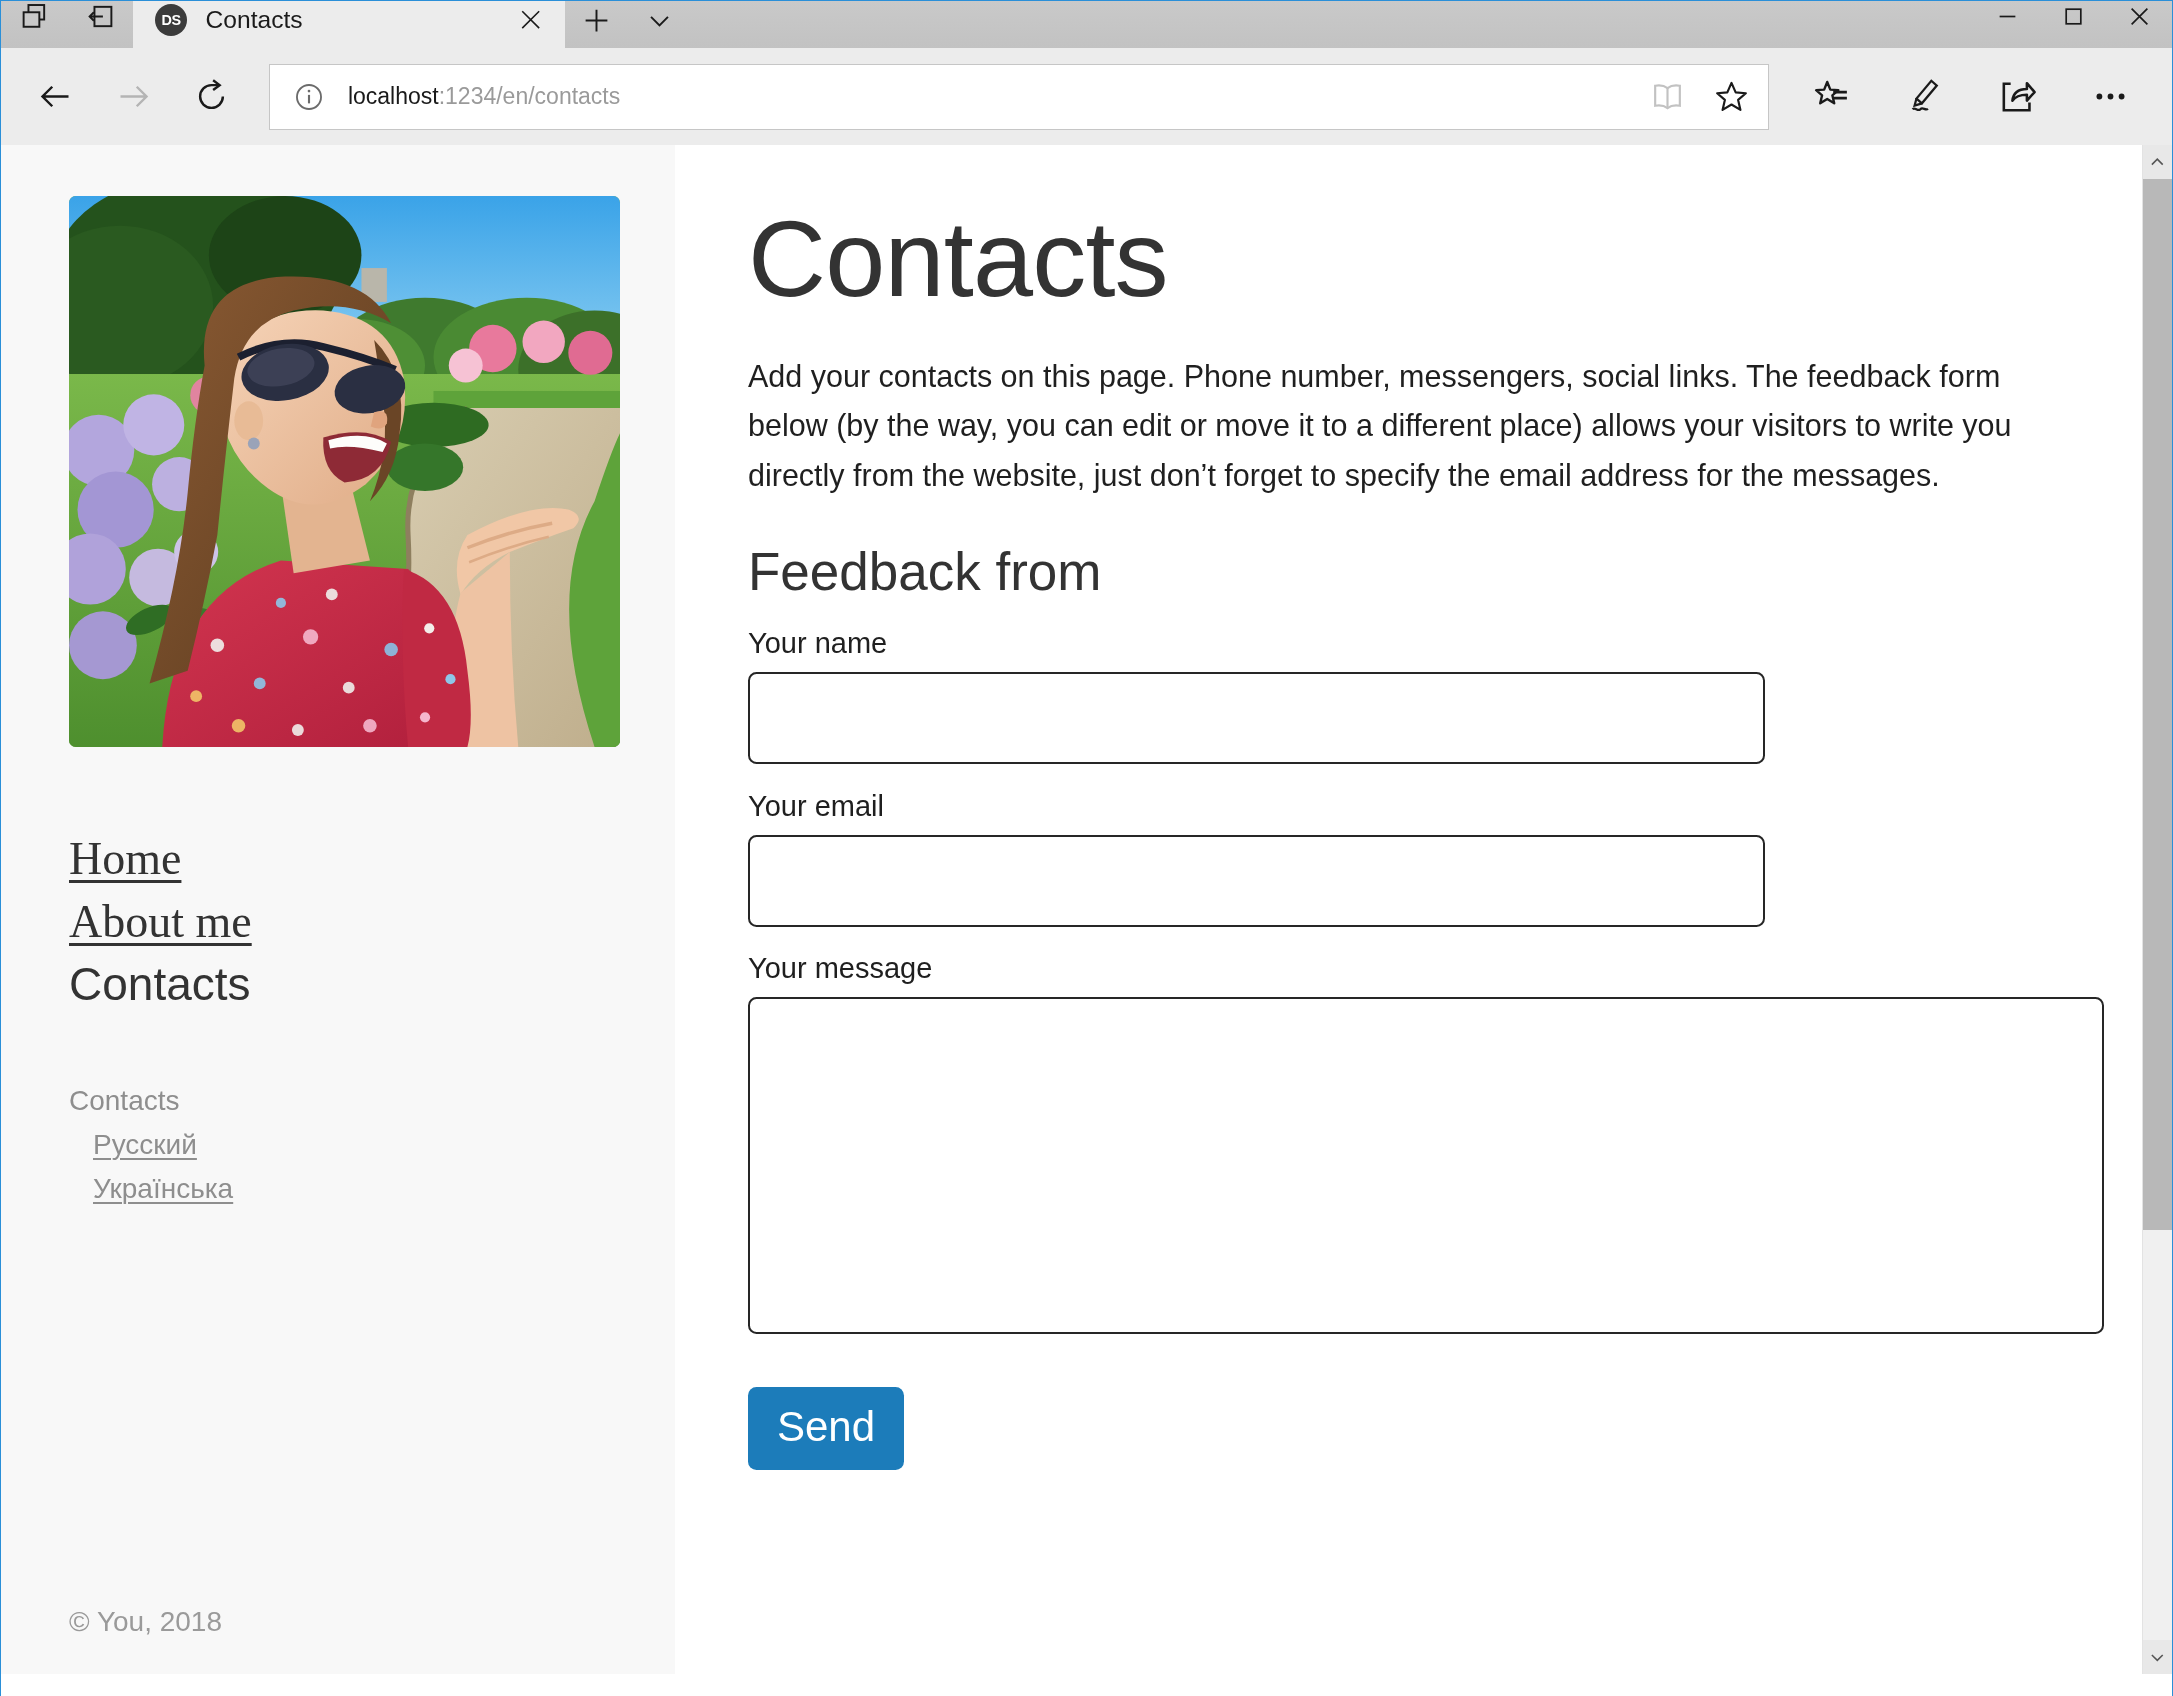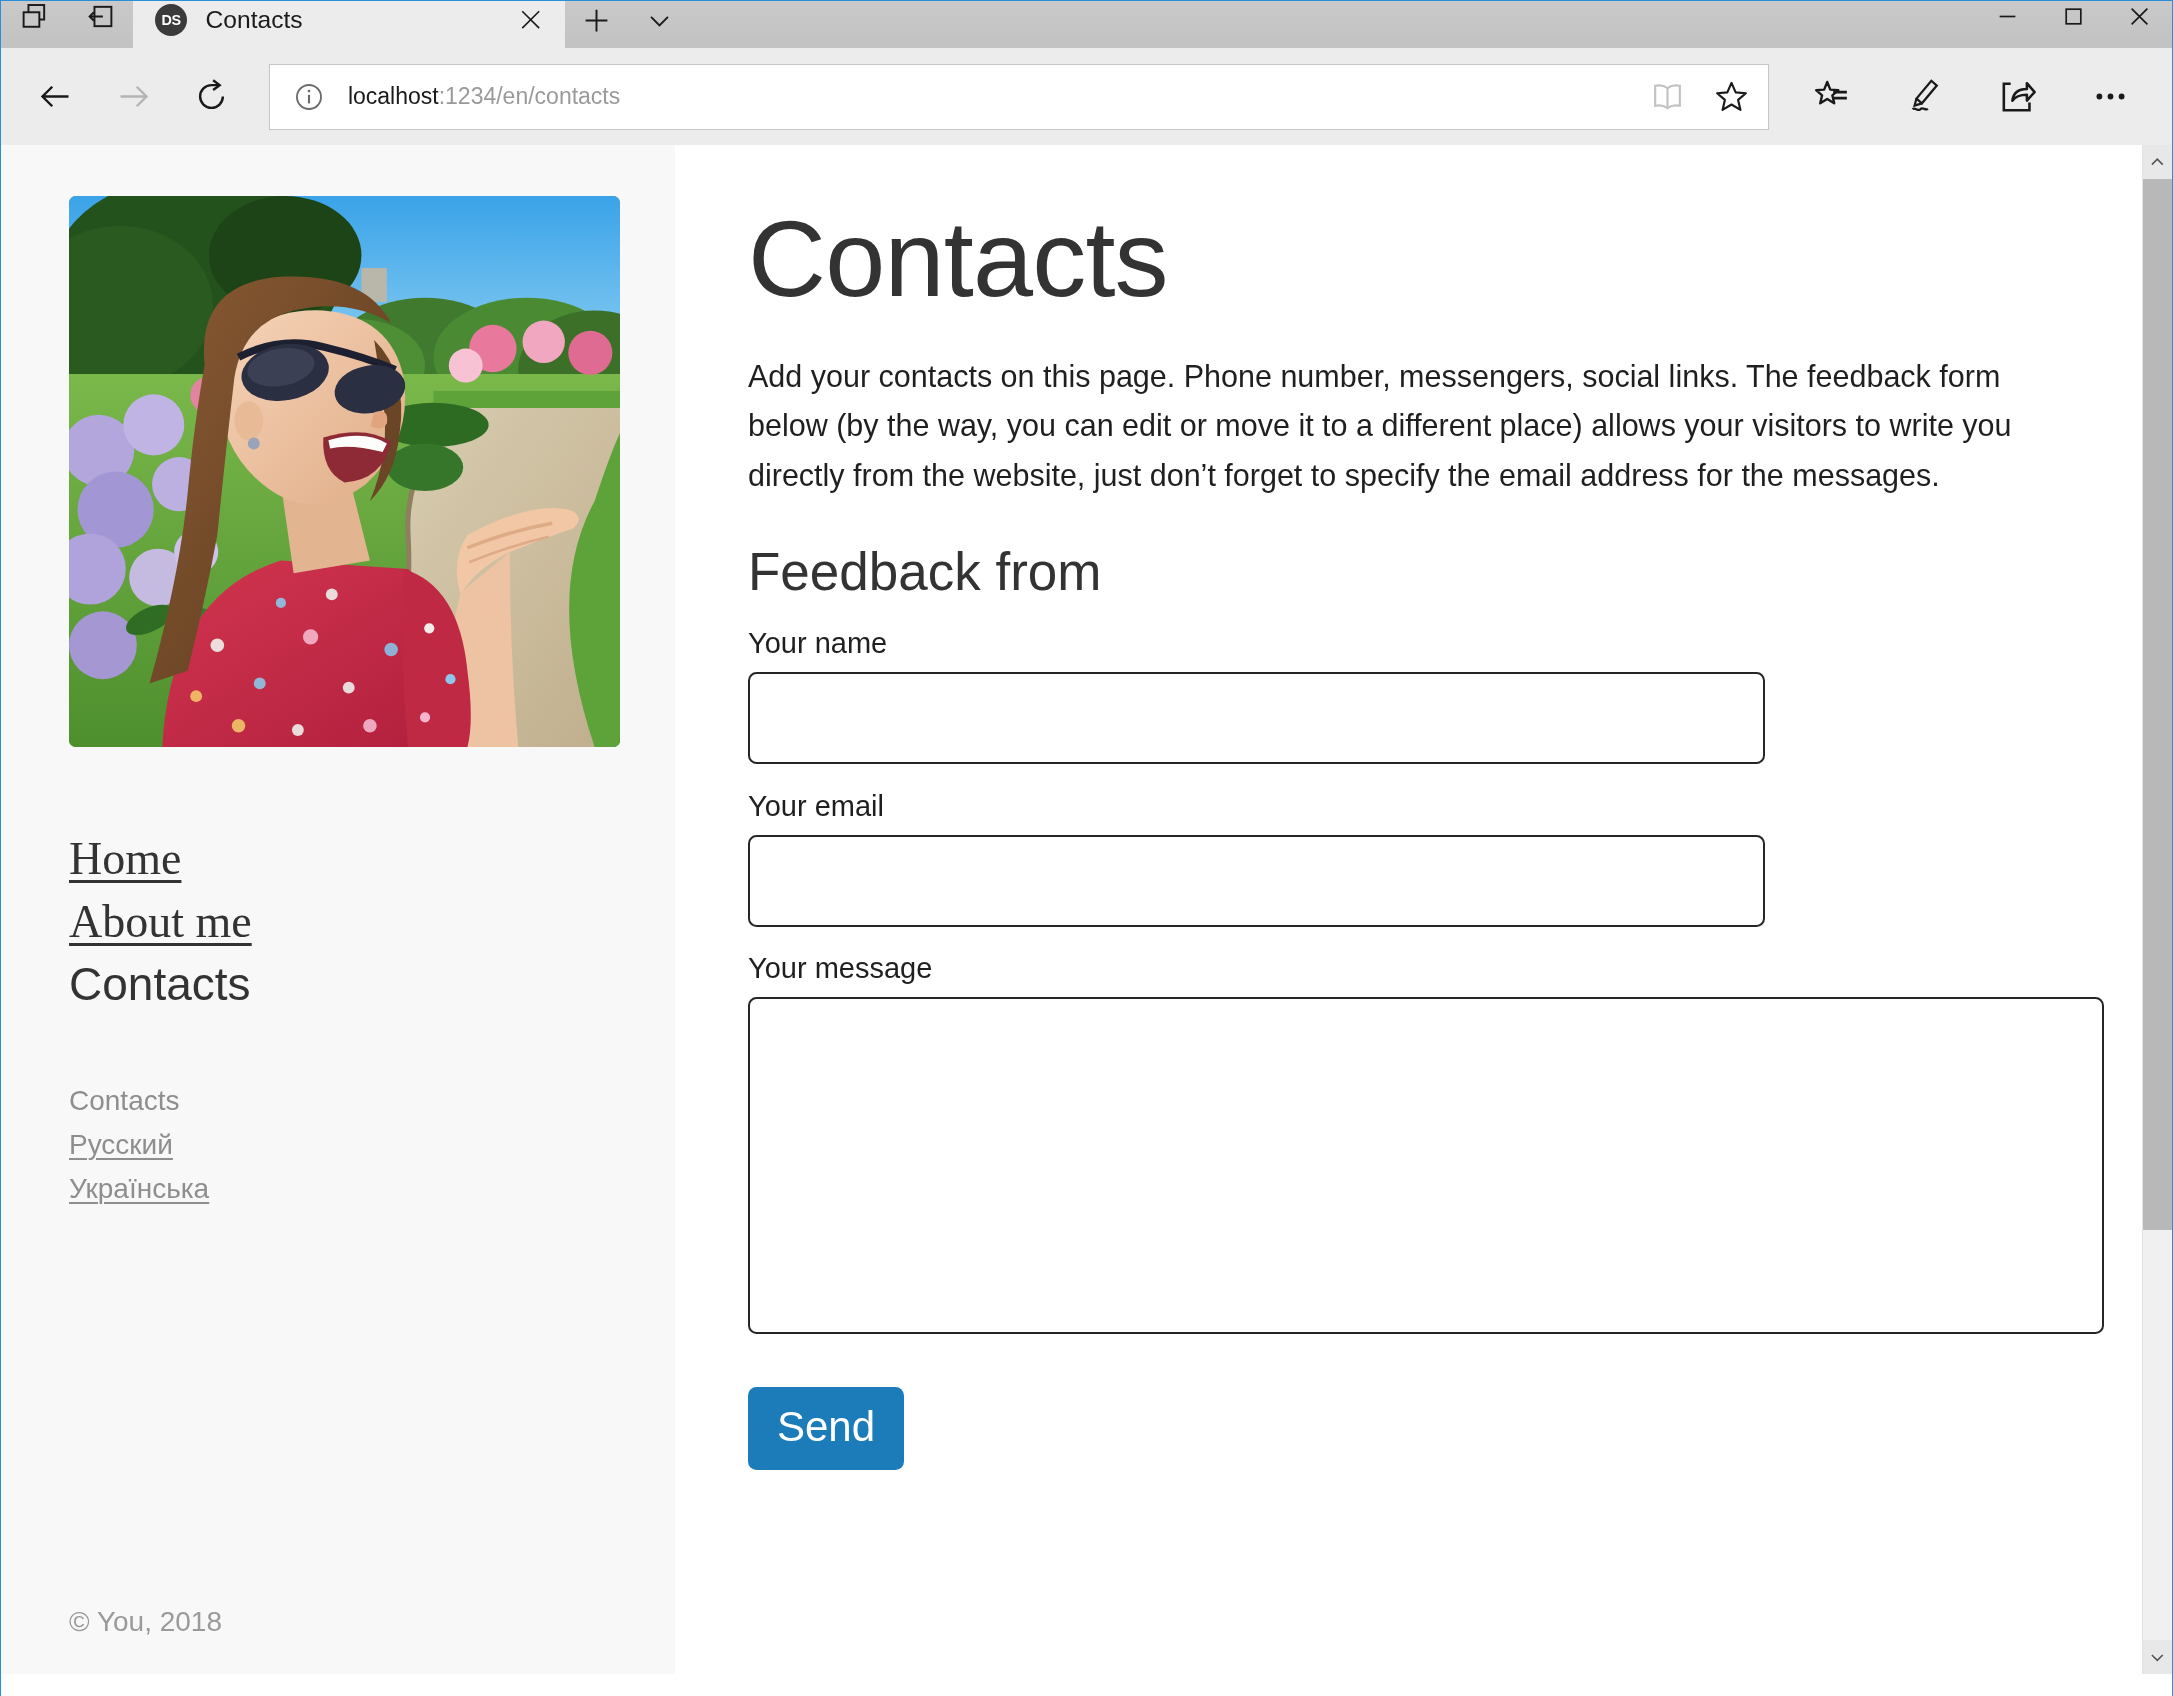--- a/index.html
+++ b/index.html
@@ -173,21 +173,21 @@
 
   #langnav { margin-top: 63px; }
   .langlink {
     display: block;
     font-size: 28px;
     color: #8e8e8e;
     line-height: 1.58;
     text-decoration: none;
     width: max-content;
   }
-  .langlink.link { text-decoration: underline; text-underline-offset: 4.2px; text-decoration-thickness: 1.7px; }
+  .langlink.link { text-decoration: underline; text-underline-offset: 4.2px; text-decoration-thickness: 1.7px; margin-left: 24px; }
   .langlink.current { text-decoration: none; }
 
   #footer {
     position: absolute;
     left: 68px;
     bottom: 36px;
     font-size: 28px;
     color: #9a9a9a;
     white-space: nowrap;
   }

